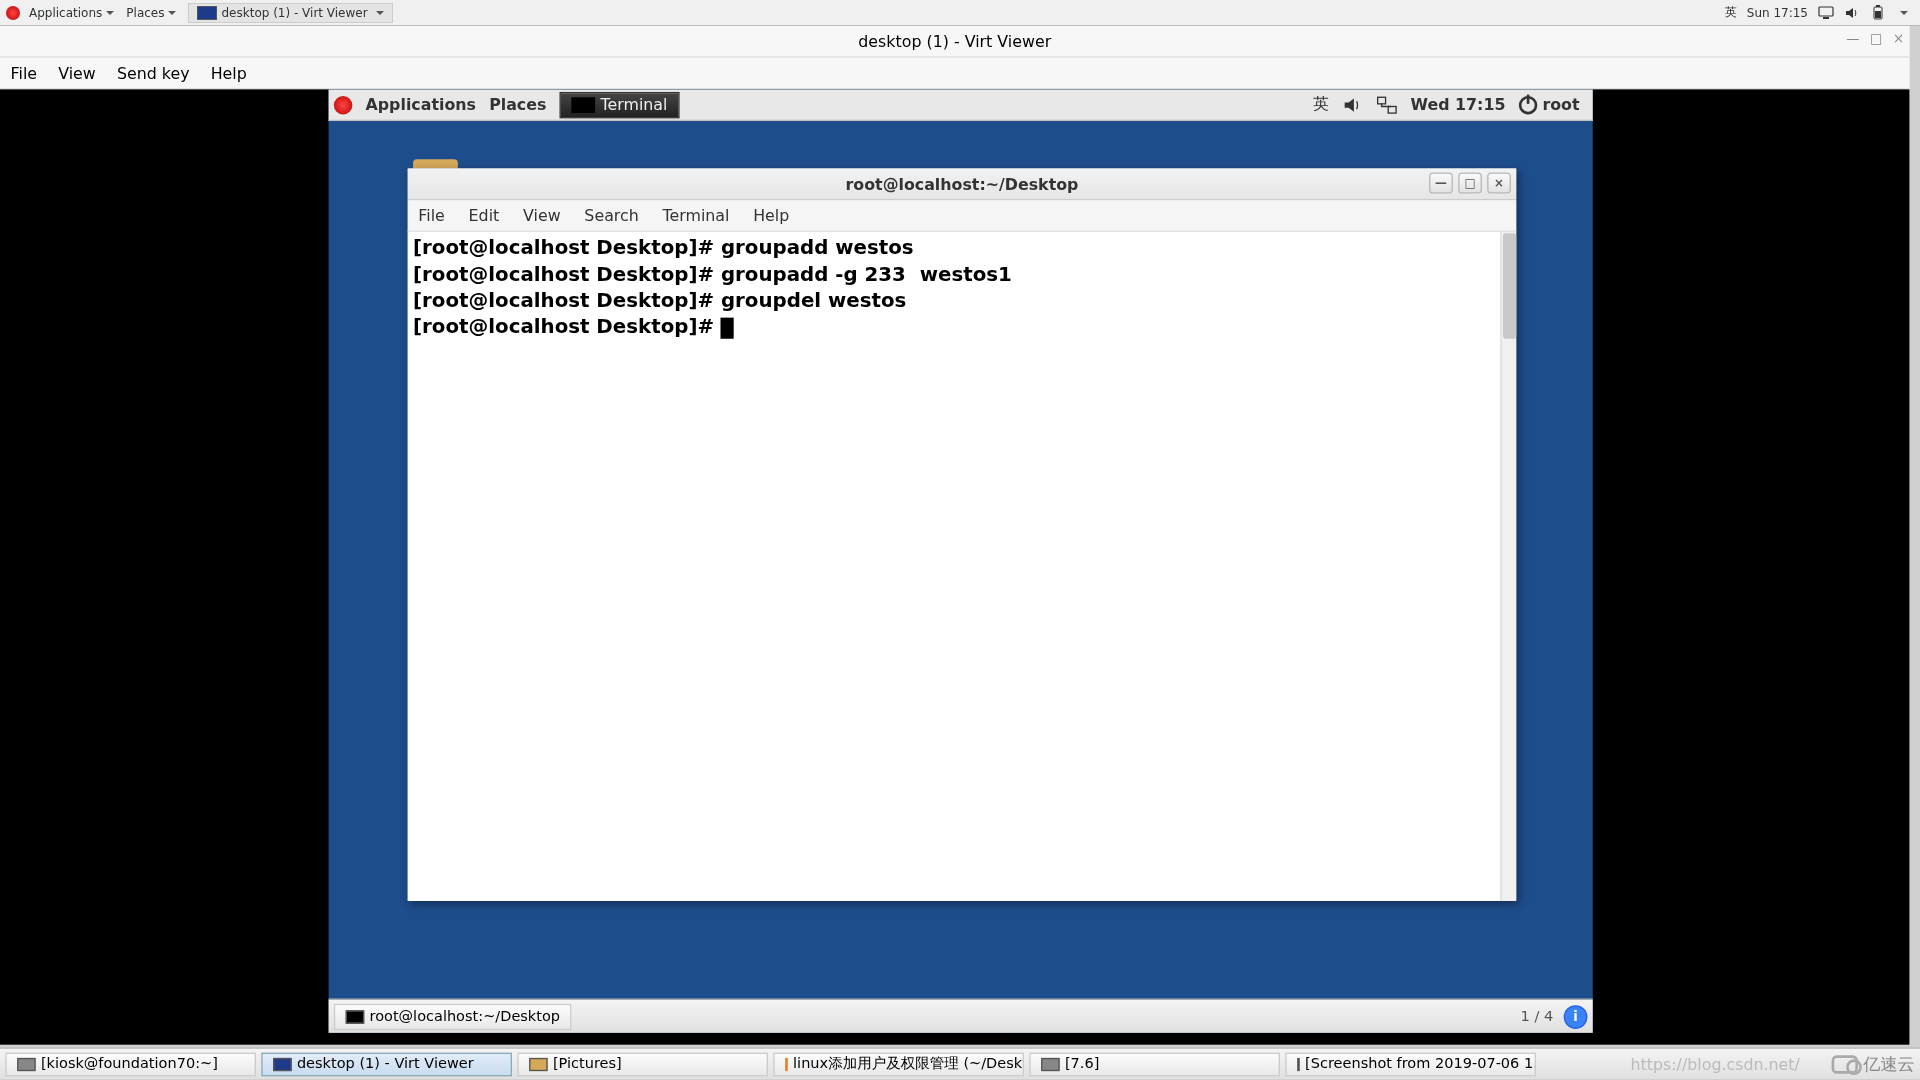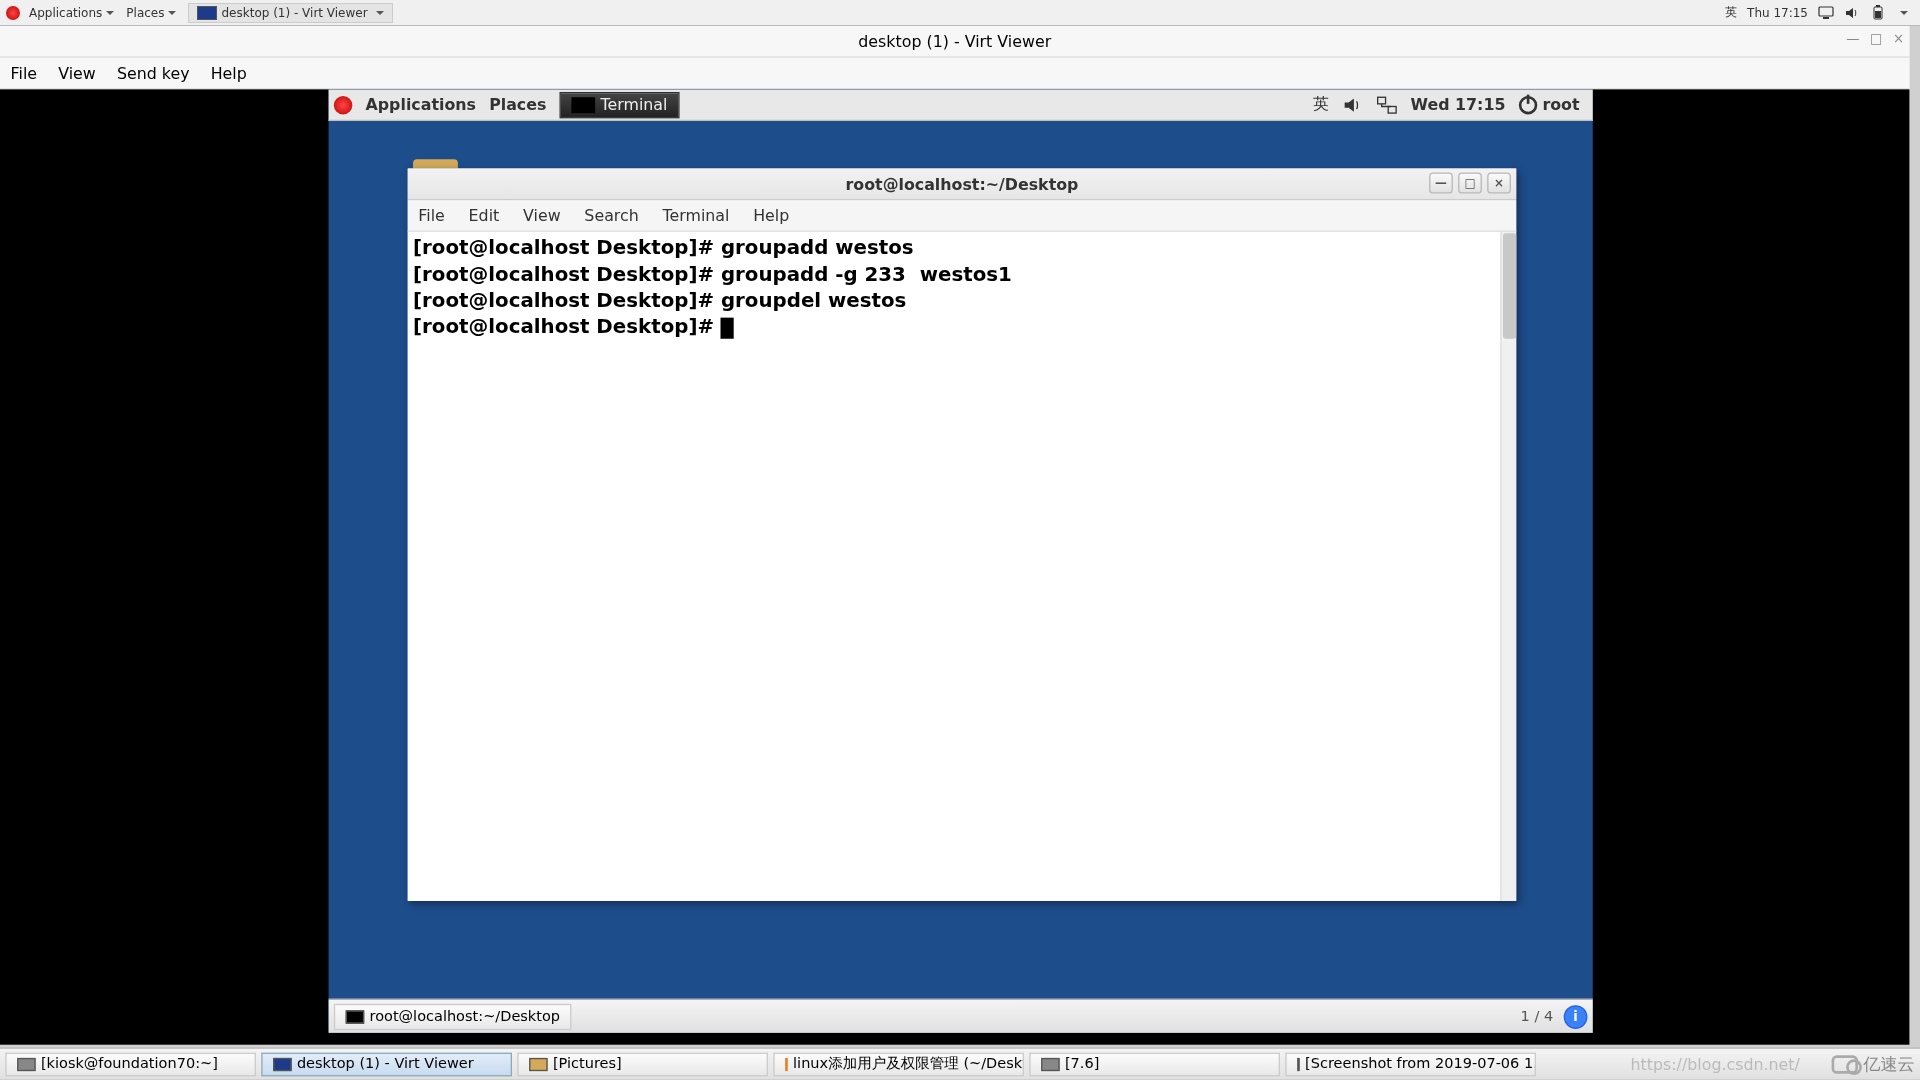--- a/index.html
+++ b/index.html
@@ -79,21 +79,21 @@
       <span>Places</span>
       <span class="caret-down"></span>
     </div>
   <div class="host-app-tab">
     <div class="thumb"></div>
     <span>desktop (1) - Virt Viewer</span>
     <span class="caret-down"></span>
   </div>
   <div class="right">
     <span>英</span>
-    <span>Thu 17:15</span>
+    <span>Sun 17:15</span>
     <span class="sys-icon"><svg viewBox="0 0 16 16">
           <rect x="1" y="2" width="14" height="9" rx="1" fill="none" stroke="#333" stroke-width="1.2"></rect>
           <rect x="5" y="12" width="6" height="2"></rect>
         </svg></span>
     <span class="sys-icon"><svg viewBox="0 0 16 16">
           <path d="M2 6v4h3l4 3V3L5 6z"></path>
           <path d="M11 5c1 1 1 5 0 6" fill="none" stroke="#333"></path>
         </svg></span>
     <span class="sys-icon"><svg viewBox="0 0 16 16">
           <rect x="4" y="2" width="8" height="12" rx="1" fill="none" stroke="#333"></rect>

